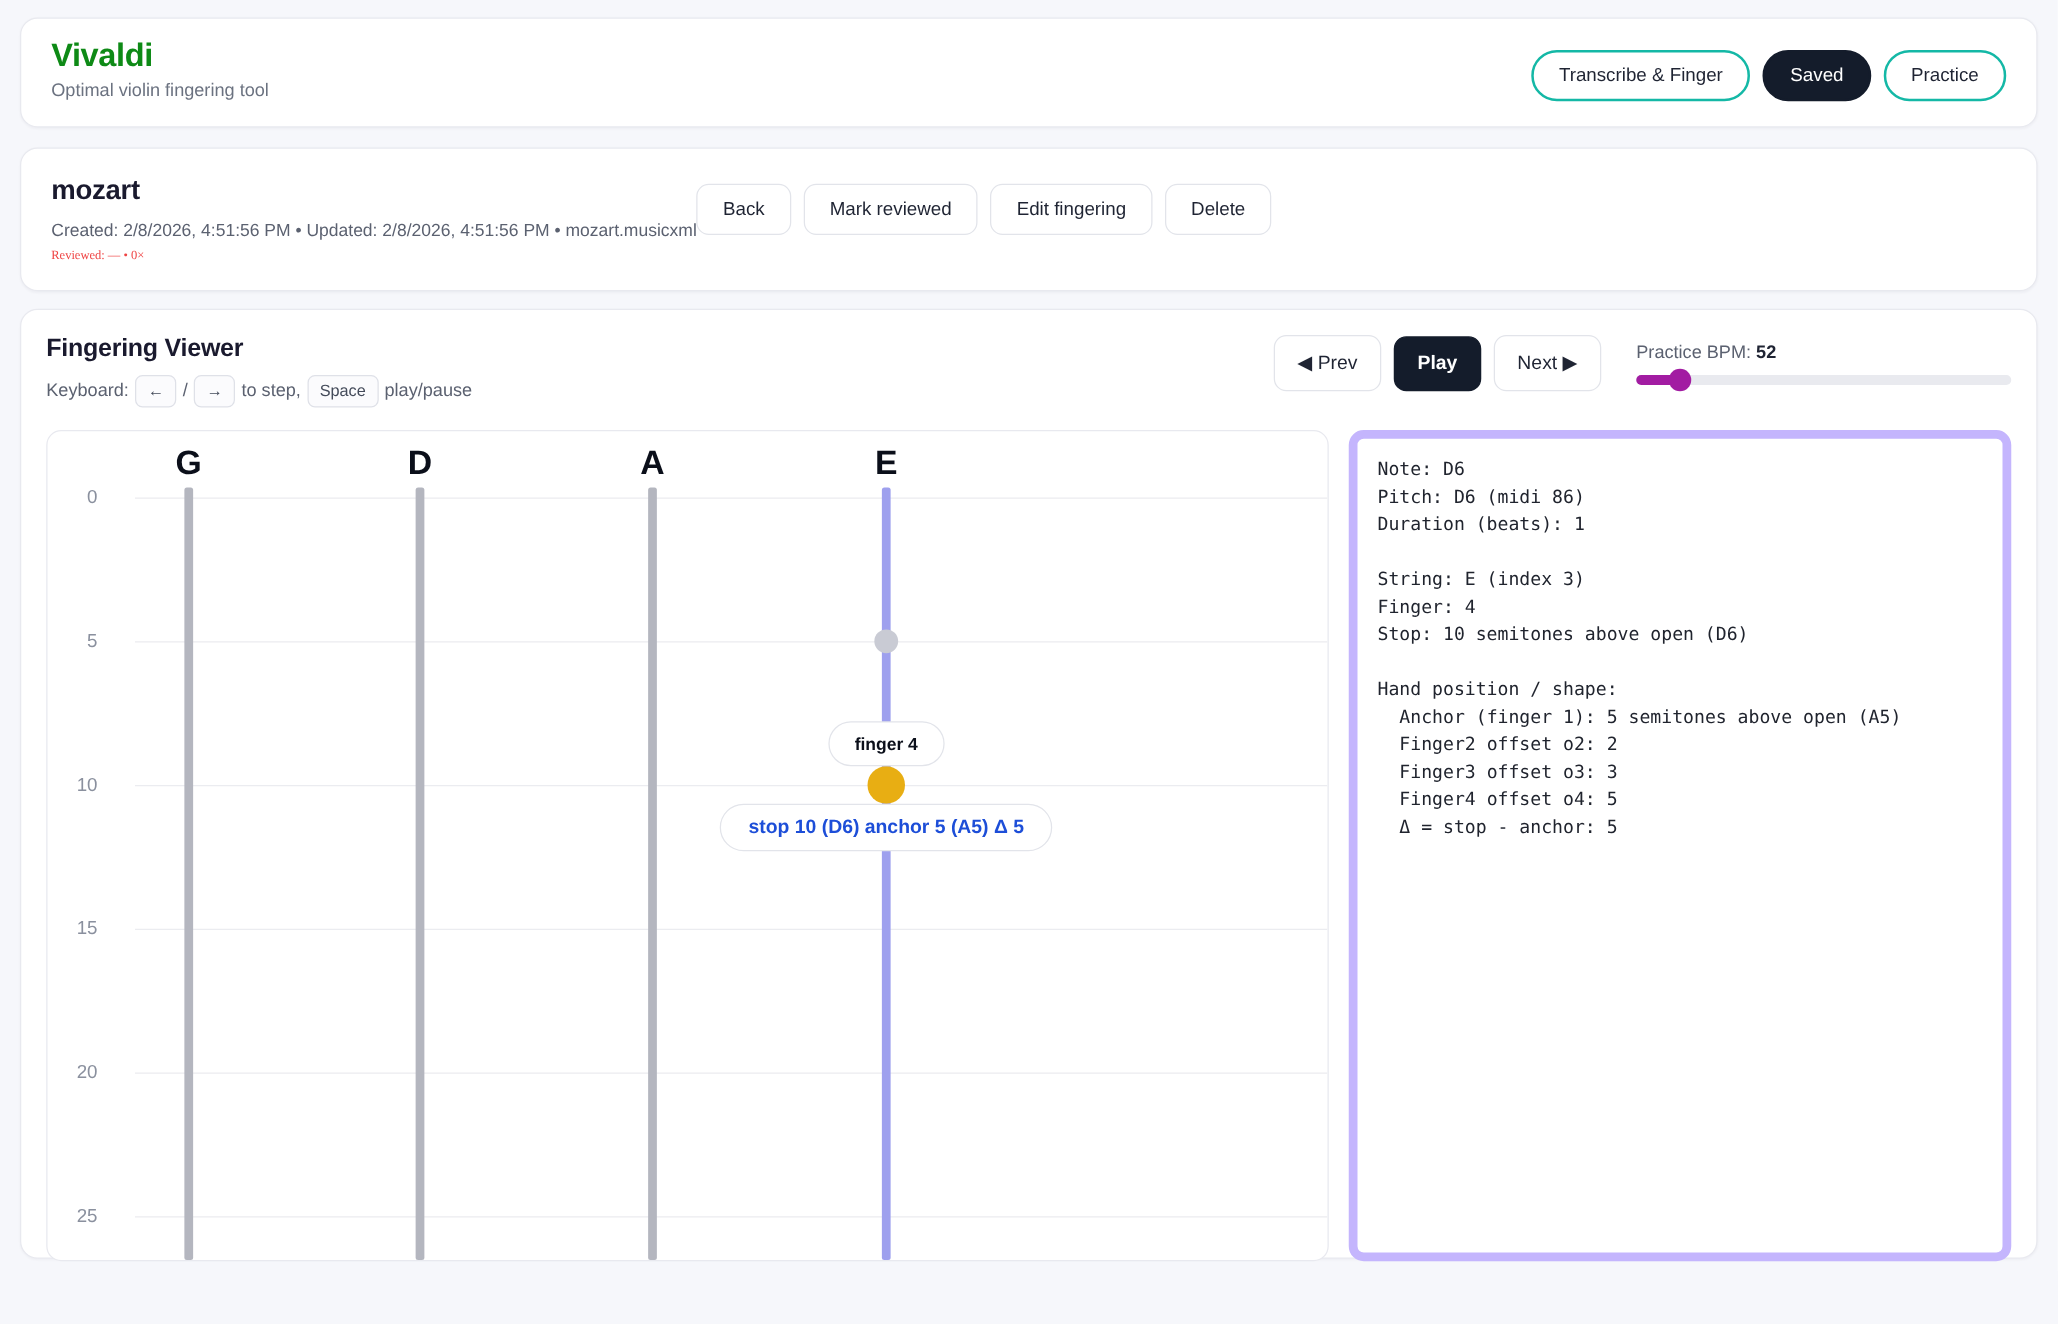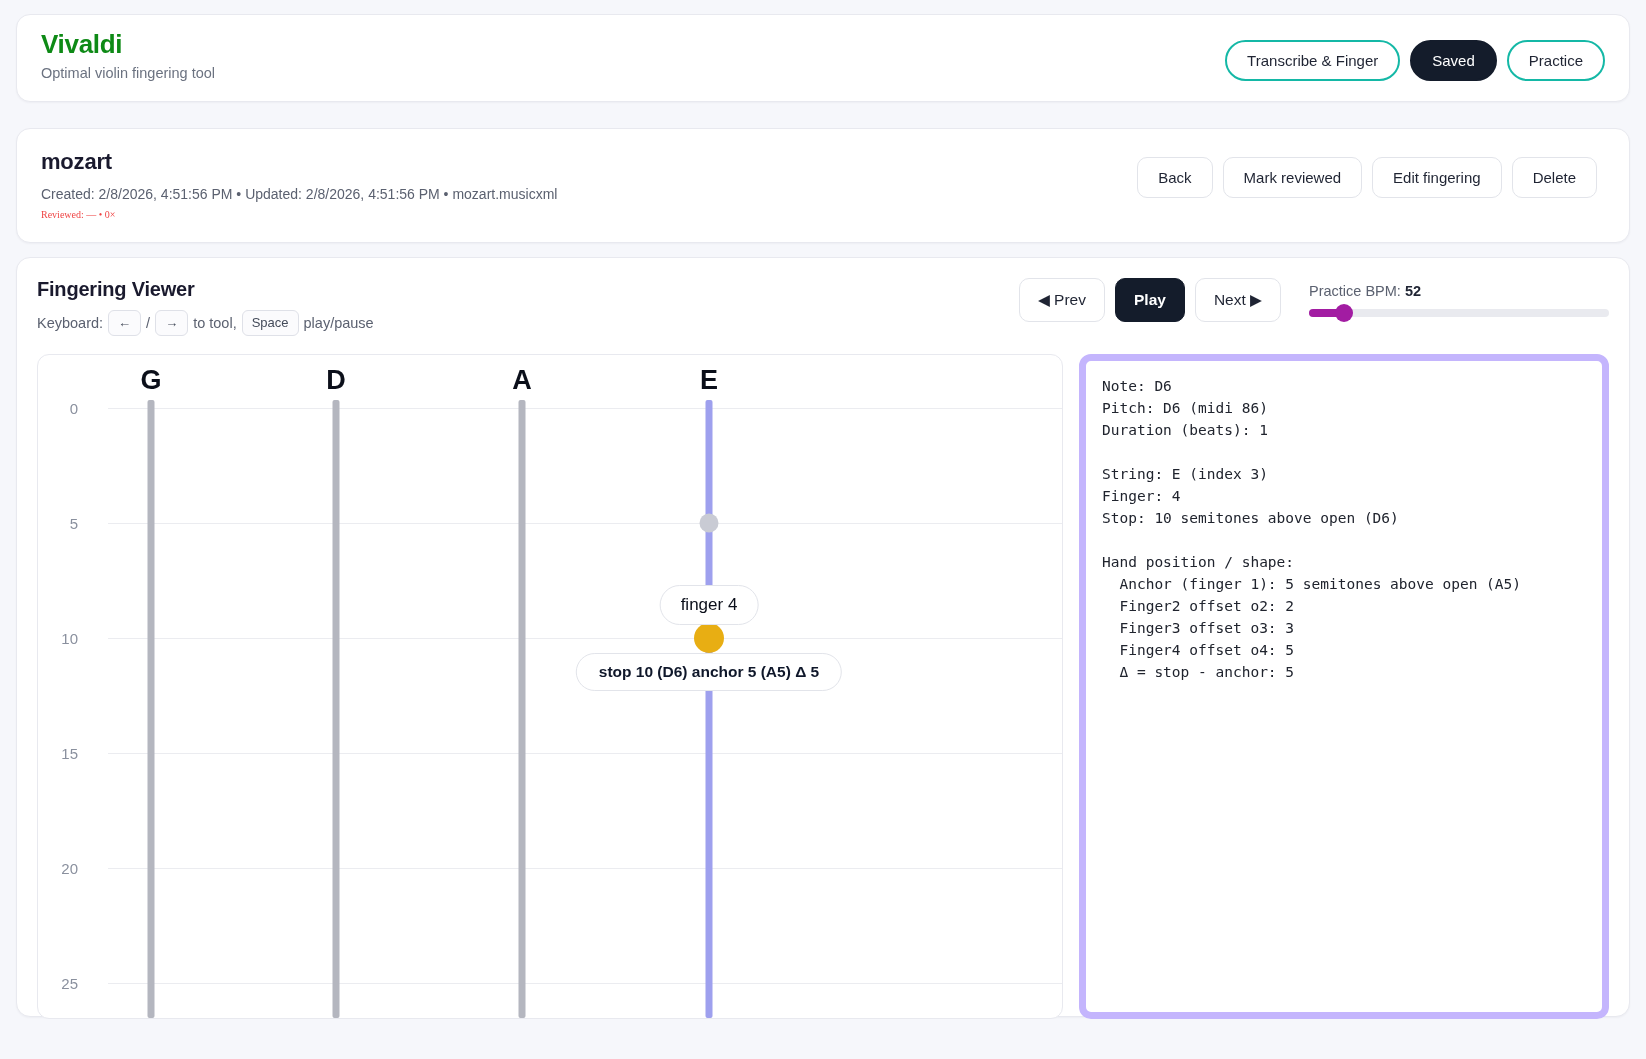--- a/index.html
+++ b/index.html
@@ -43,23 +43,23 @@
     cursor: pointer;
     white-space: nowrap;
     font-family: "Liberation Sans", sans-serif;
   }
   .pill.active {
     background: #141c2b; color: #fff; border-color: #141c2b; font-weight: 500;
   }
 
   
   .meta-card {
-    margin-top: 26px;
-    display: flex; align-items: flex-start; justify-content: space-between;
-    padding: 20px 32px 22px 24px;
+    margin-top: 16px;
+    display: flex; align-items: flex-start; justify-content: flex-start;
+    padding: 20px 16px 22px 24px;
   }
   .meta-title { font-size: 22px; font-weight: 700; letter-spacing: -0.2px; }
   .meta-line { font-size: 14px; color: #5b6170; margin-top: 11px; }
   .meta-line2 { font-size: 10px; color: #ef4444; margin-top: 7px; font-family: Liberation Serif, serif; }
   .meta-actions { display: flex; gap: 10px; padding-top: 8px; }
   .btn {
     border: 1px solid #e2e4ea; background: #fff; border-radius: 10px;
     padding: 11px 20px; font-size: 15px; color: #1f2433; cursor: pointer;
     white-space: nowrap; font-family: "Liberation Sans", sans-serif;
   }
@@ -140,25 +140,25 @@
     position: absolute; width: 19px; height: 19px; border-radius: 50%;
     background: #c9cbd4; transform: translate(-50%, -50%);
   }
   .note-dot {
     position: absolute; width: 30px; height: 30px; border-radius: 50%;
     background: #e8ae13; transform: translate(-50%, -50%);
   }
   .chip {
     position: absolute; transform: translate(-50%, -50%);
     background: #fff; border: 1px solid #e2e4ea; border-radius: 999px;
-    padding: 9px 20px; font-size: 17px; font-weight: 400; color: #0b0f1a;
+    padding: 9px 20px; font-size: 14px; font-weight: 700; color: #0b0f1a;
     white-space: nowrap;
   }
   .chip.sub {
-    font-size: 15.5px; font-weight: 600; padding: 9px 22px; color: #0f172a;
+    font-size: 15.5px; font-weight: 600; padding: 9px 22px; color: #1d4ed8;
   }
 
   
   .info {
     flex: 1 1 auto;
     background: #fff;
     border: 7px solid #c4b5fd;
     border-radius: 12px;
     padding: 14px 16px;
     height: 665px;
@@ -208,21 +208,21 @@
   <div class="card viewer-card">
 
     <div class="viewer-head">
       <div>
         <div class="viewer-title">Fingering Viewer</div>
         <div class="kbd-line">
           <span>Keyboard:</span>
           <span class="kbd">←</span>
           <span>/</span>
           <span class="kbd">→</span>
-          <span>to tool,</span>
+          <span>to step,</span>
           <span class="kbd">Space</span>
           <span>play/pause</span>
         </div>
       </div>
 
       <div class="transport">
         <button class="tbtn">◀ Prev</button>
         <button class="tbtn dark">Play</button>
         <button class="tbtn">Next ▶</button>
 

